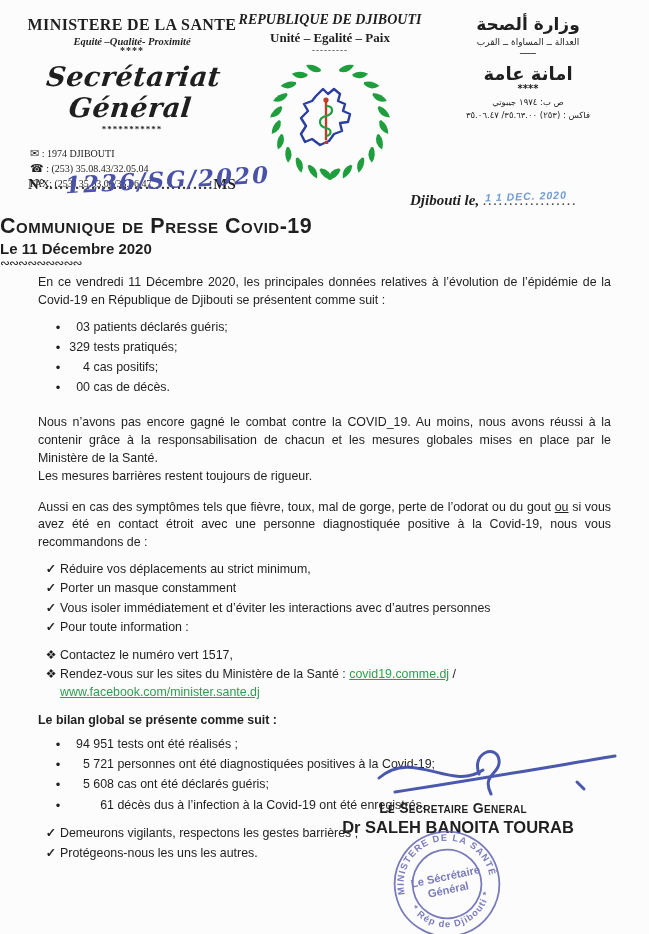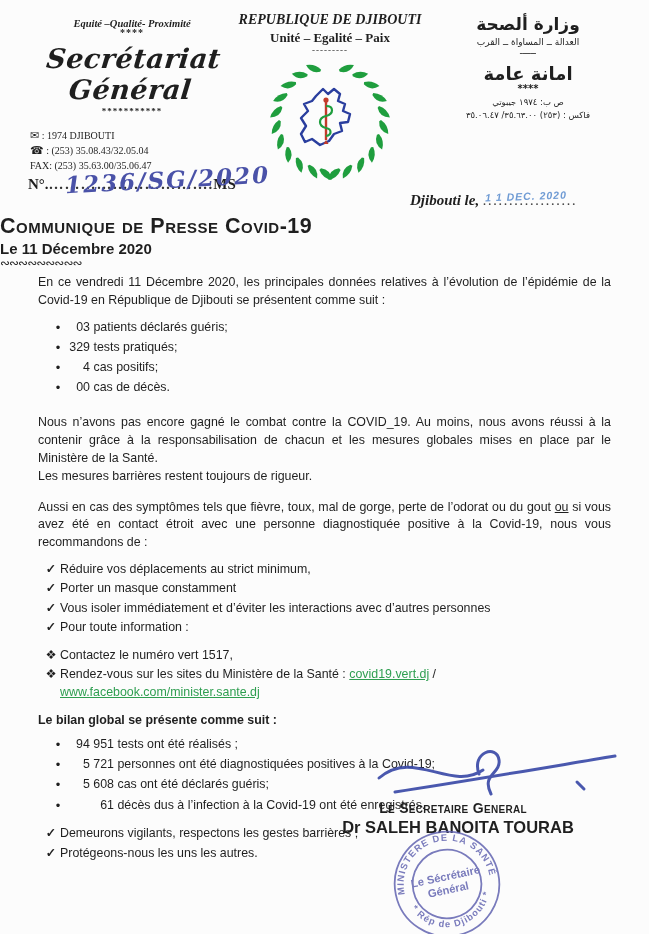--- a/index.html
+++ b/index.html
@@ -94,20 +94,21 @@
   .stamp-wrap{position:absolute;right:130px;top:84px;width:112px;height:112px;transform:rotate(-12deg);opacity:.82;}
 </style>
 </head>
 <body>
 
 <div class="page">
 
   <div class="hdr">
 
     <div class="col-left">
+      <div class="ministry">MINISTERE DE LA SANTE</div>
       <div class="motto-l">Equité –Qualité- Proximité</div>
       <div class="stars-s">****</div>
       <div class="secretariat">Secrétariat Général</div>
       <div class="div-stars">***********</div>
       <div class="contact">
         <div><span class="ico">✉</span> <span>: 1974 DJIBOUTI</span></div>
         <div><span class="ico">☎</span> <span>: (253)      35.08.43/32.05.04</span></div>
         <div>FAX: (253)    35.63.00/35.06.47</div>
       </div>
     </div>
@@ -231,21 +232,21 @@
         </li>
     </ul>
 
     <ul class="plain diamonds" style="margin-top:10px;">
       <li class="li">
           <span class="marker">❖</span>
           <span class="txt"><span>Contactez le numéro </span><span class="b">vert 1517,</span></span>
         </li>
       <li class="li">
           <span class="marker">❖</span>
-          <span class="txt"><span>Rendez-vous sur les sites du Ministère de la Santé : </span><a class="b u g" href="#">covid19.vert.dj</a><span> /</span><br><a class="b g" href="#">www.facebook.com/minister.sante.dj</a></span>
+          <span class="txt"><span>Rendez-vous sur les sites du Ministère de la Santé : </span><a class="b u g" href="#">covid19.comme.dj</a><span> /</span><br><a class="b g" href="#">www.facebook.com/minister.sante.dj</a></span>
         </li>
     </ul>
 
     <p class="bilan">Le bilan global se présente comme suit :</p>
 
     <ul class="plain stats">
       <li class="li">
           <span class="marker">•</span>
           <span class="txt"><span class="b n">94 951</span><span> tests ont été réalisés ;</span></span>
         </li>

